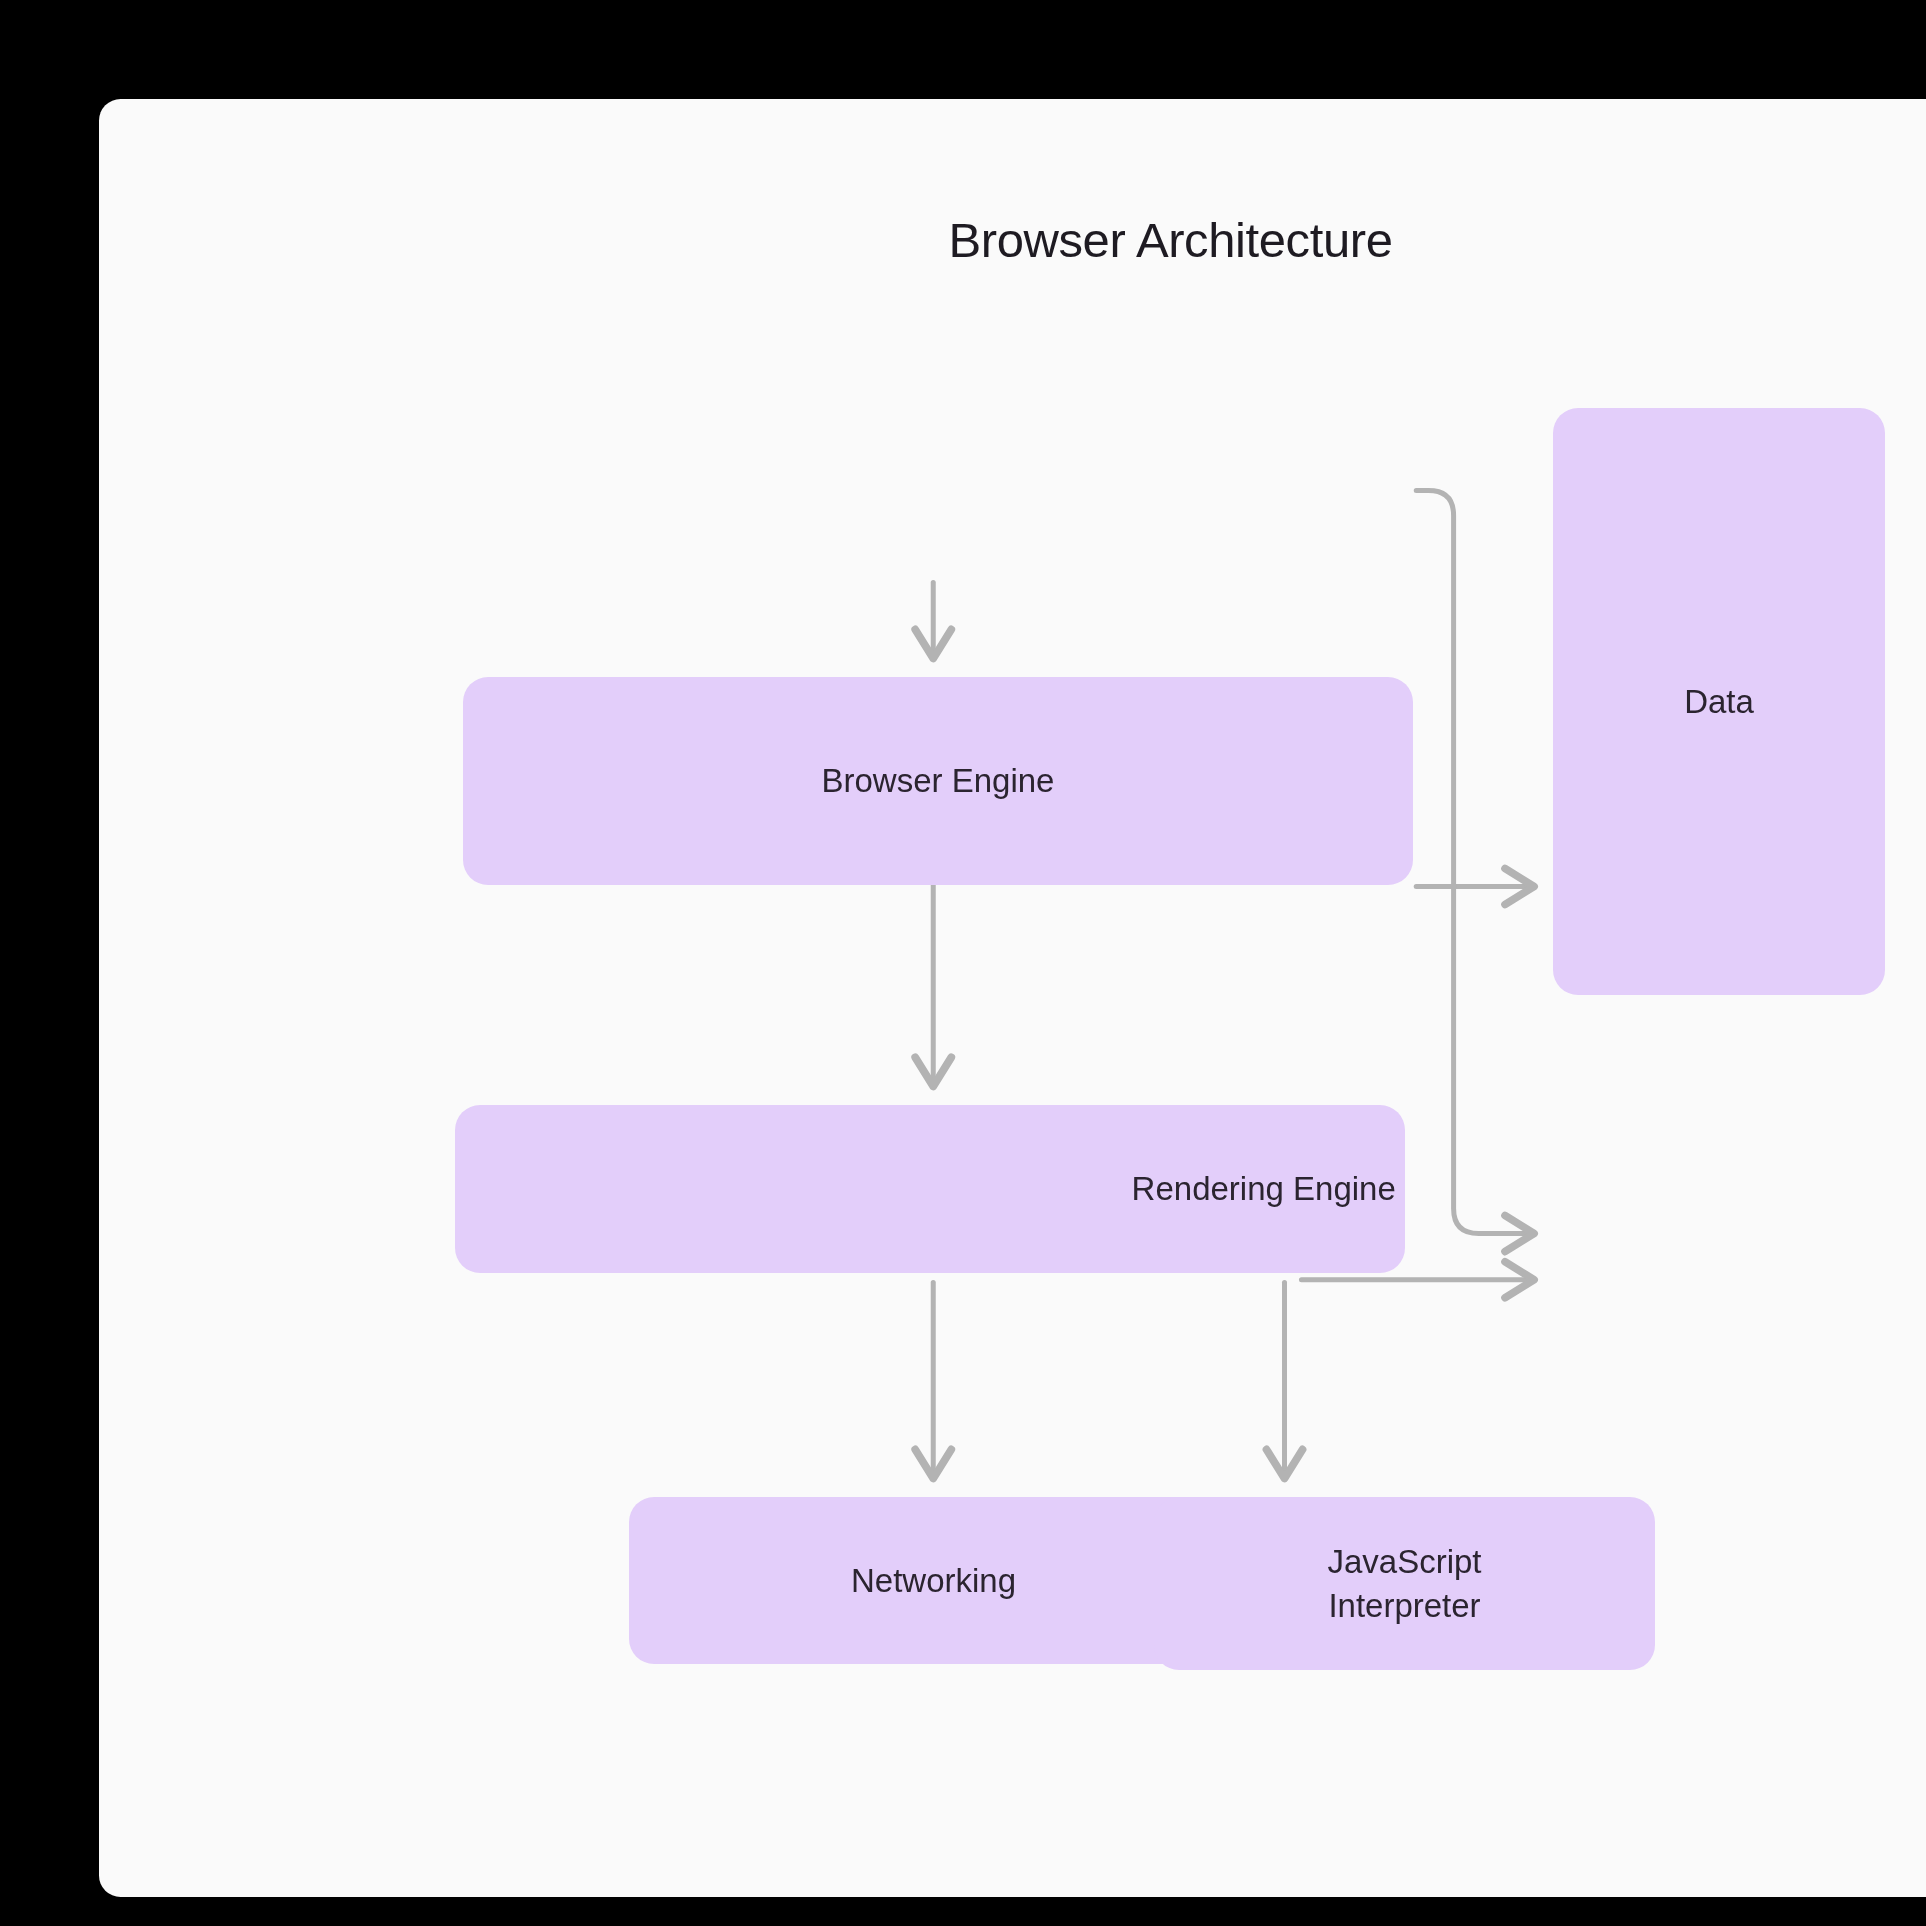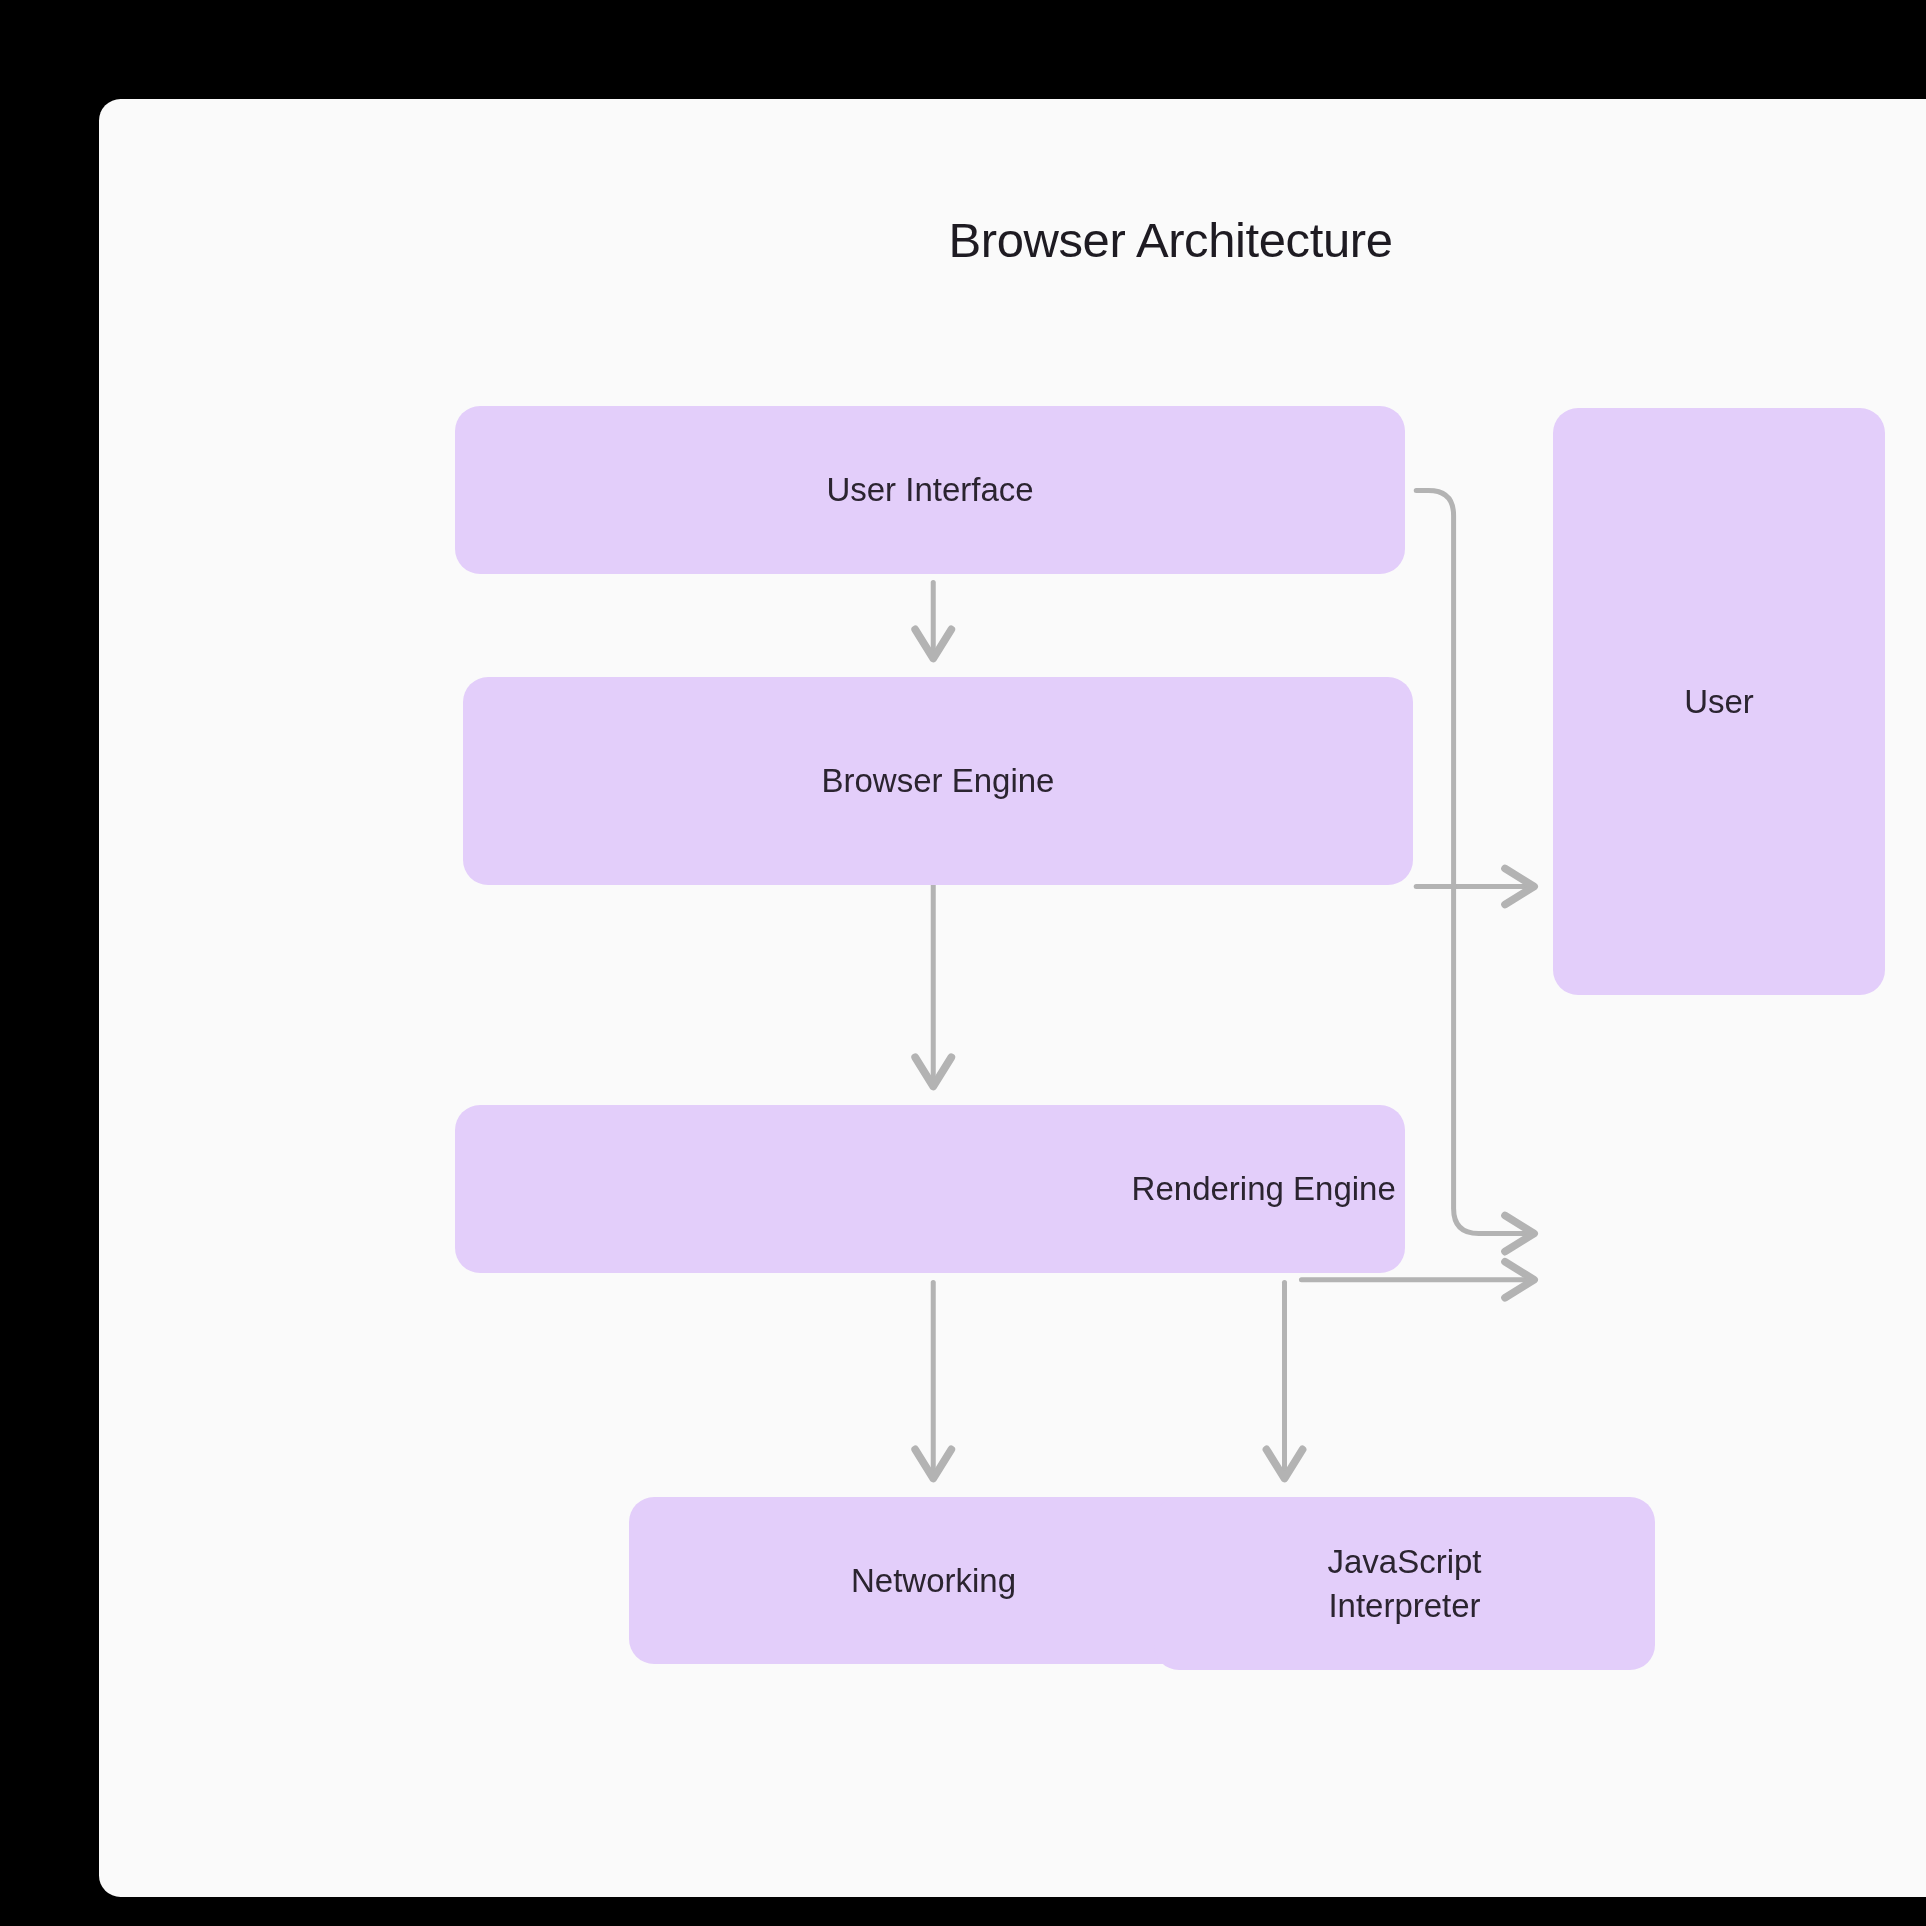--- a/index.html
+++ b/index.html
@@ -103,40 +103,37 @@
       <path d="M 3078 3072 L 3078 3581" marker-end="url(#arrowhead)"></path>
 
       <path d="M 3420 2044 L 3726 2044" marker-end="url(#arrowhead)"></path>
 
       <path d="M 3420 1016 L 3452 1016 Q 3517 1016 3517 1081 L 3517 2880 Q 3517 2945 3582 2945 L 3726 2945" marker-end="url(#arrowhead)"></path>
 
       <path d="M 3122 3065 L 3726 3065" marker-end="url(#arrowhead)"></path>
     </g>
   </svg>
 
-  <div class="node" id="node-user-interface">
-    <span class="node-label">User Interface</span>
-  </div>
 
   <div class="node" id="node-browser-engine">
     <span class="node-label">Browser Engine</span>
   </div>
 
   <div class="node" id="node-rendering-engine">
     <span class="node-label">Rendering Engine</span>
   </div>
 
   <div class="node" id="node-networking">
     <span class="node-label">Networking</span>
   </div>
 
   <div class="node" id="node-javascript">
     <span class="node-label">JavaScript
 Interpreter</span>
   </div>
 
   <div class="node" id="node-data">
-    <span class="node-label">User</span>
+    <span class="node-label">Data</span>
   </div>
 
 
 </div>
 
 
 </body></html>

